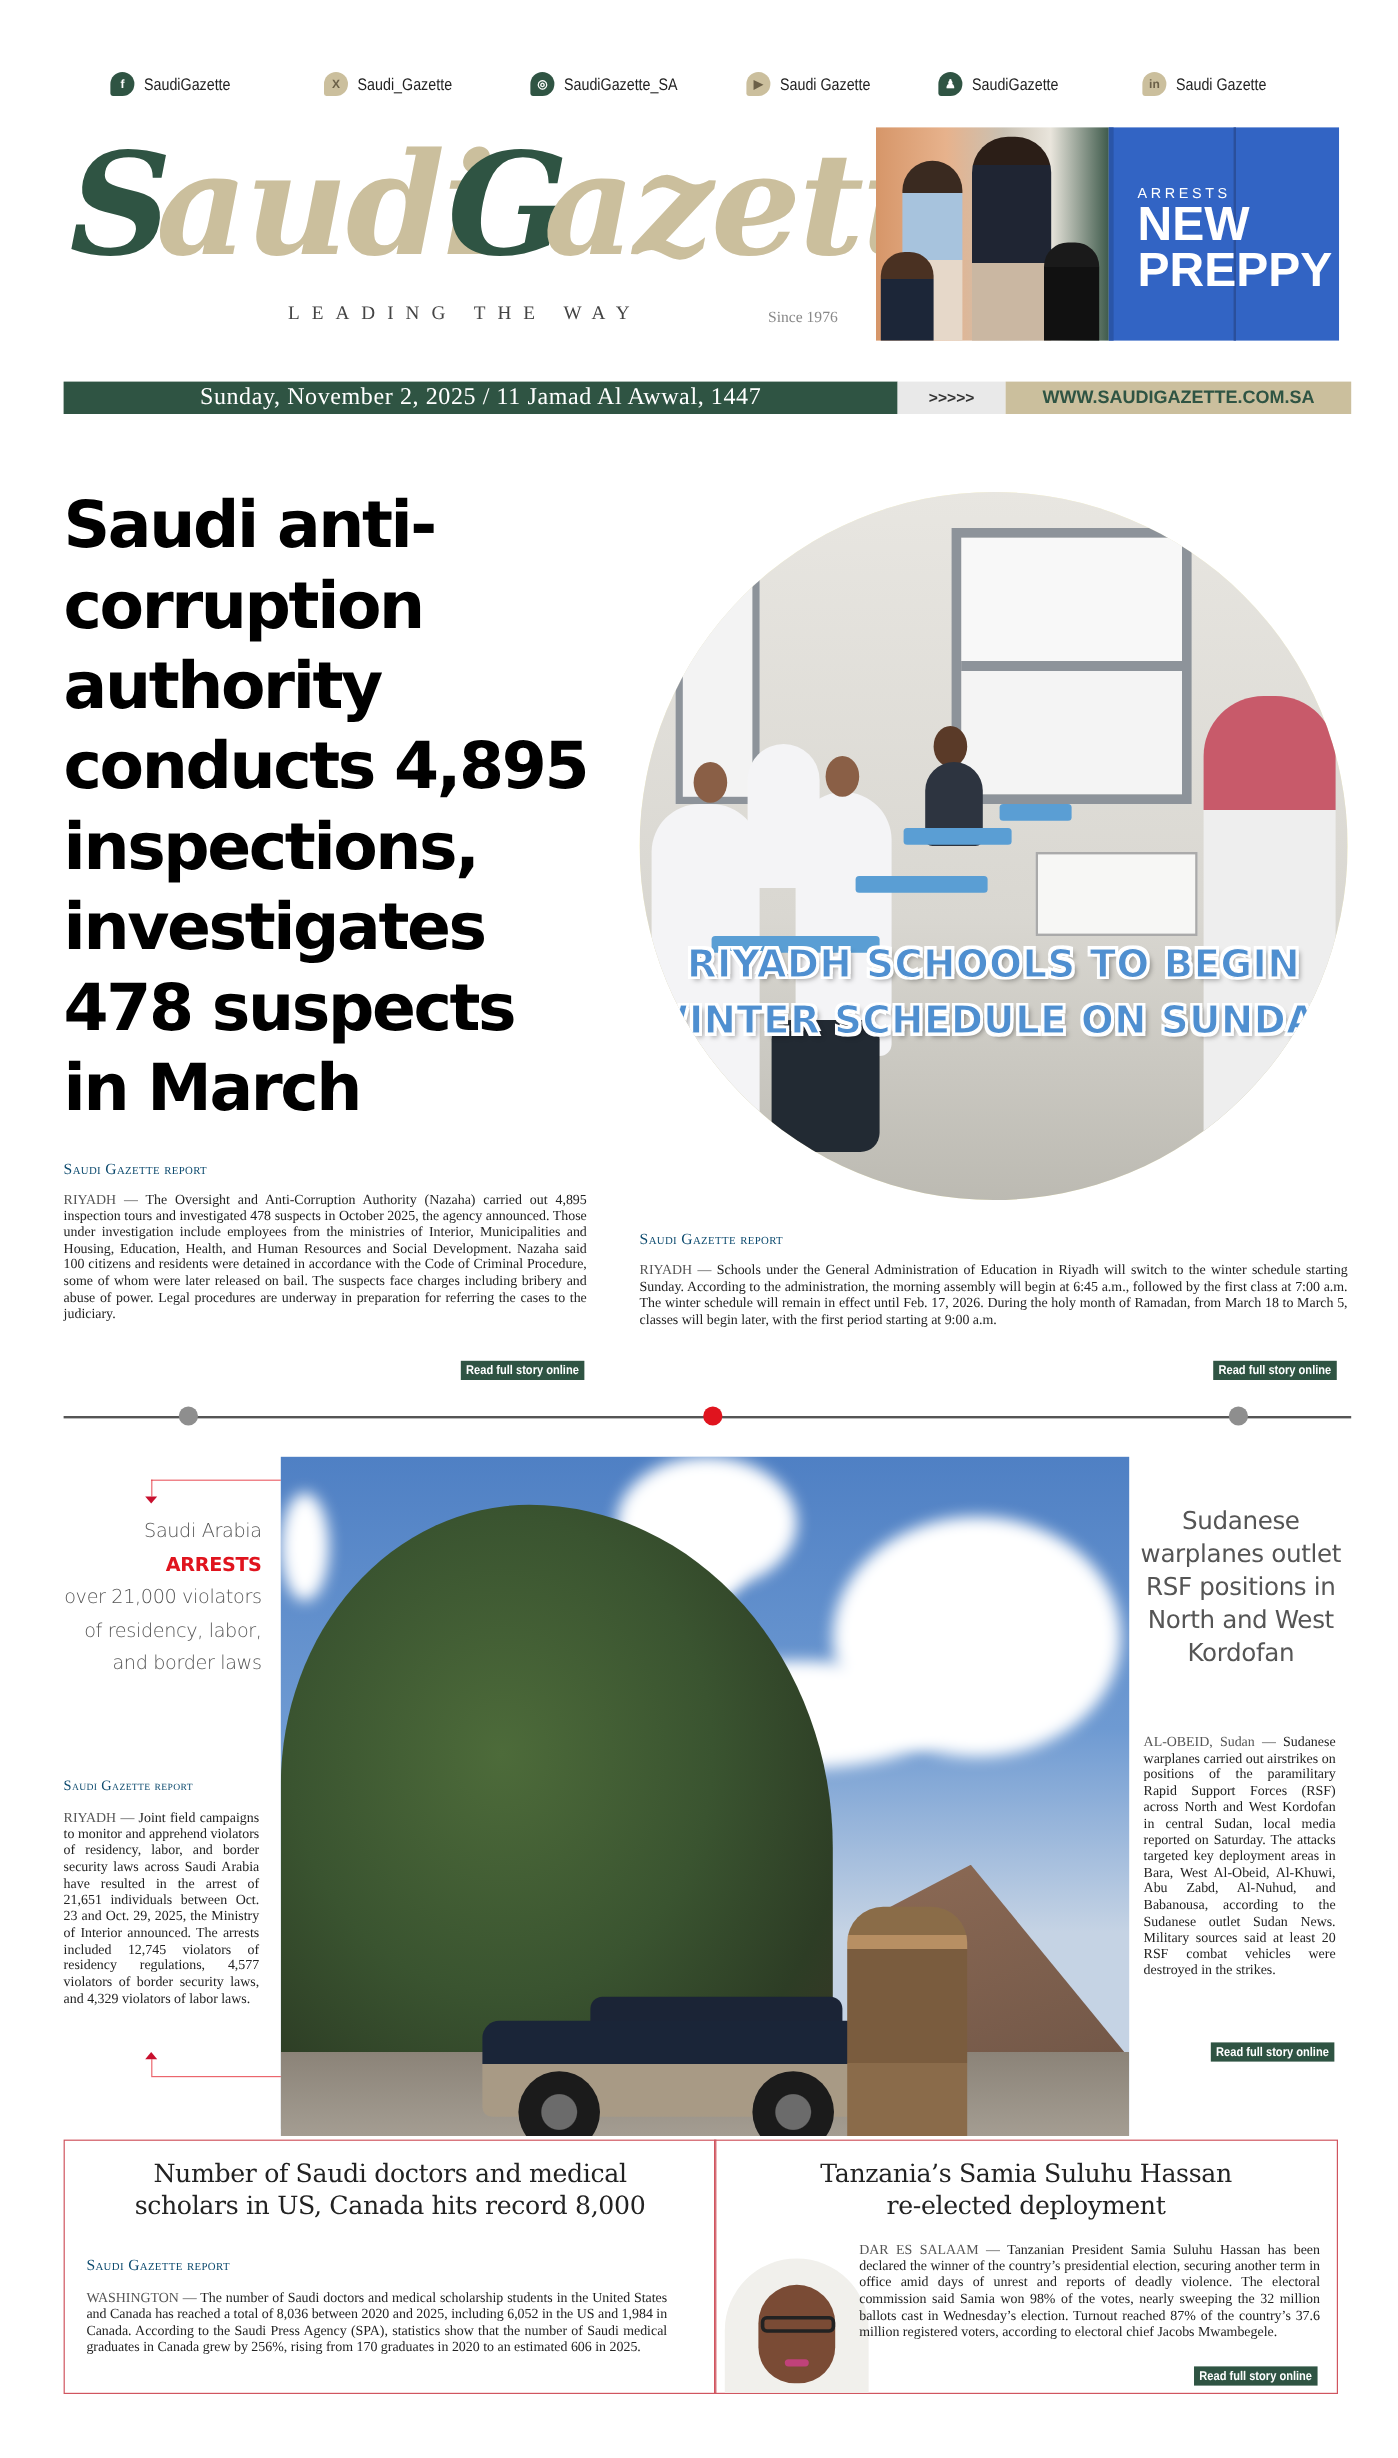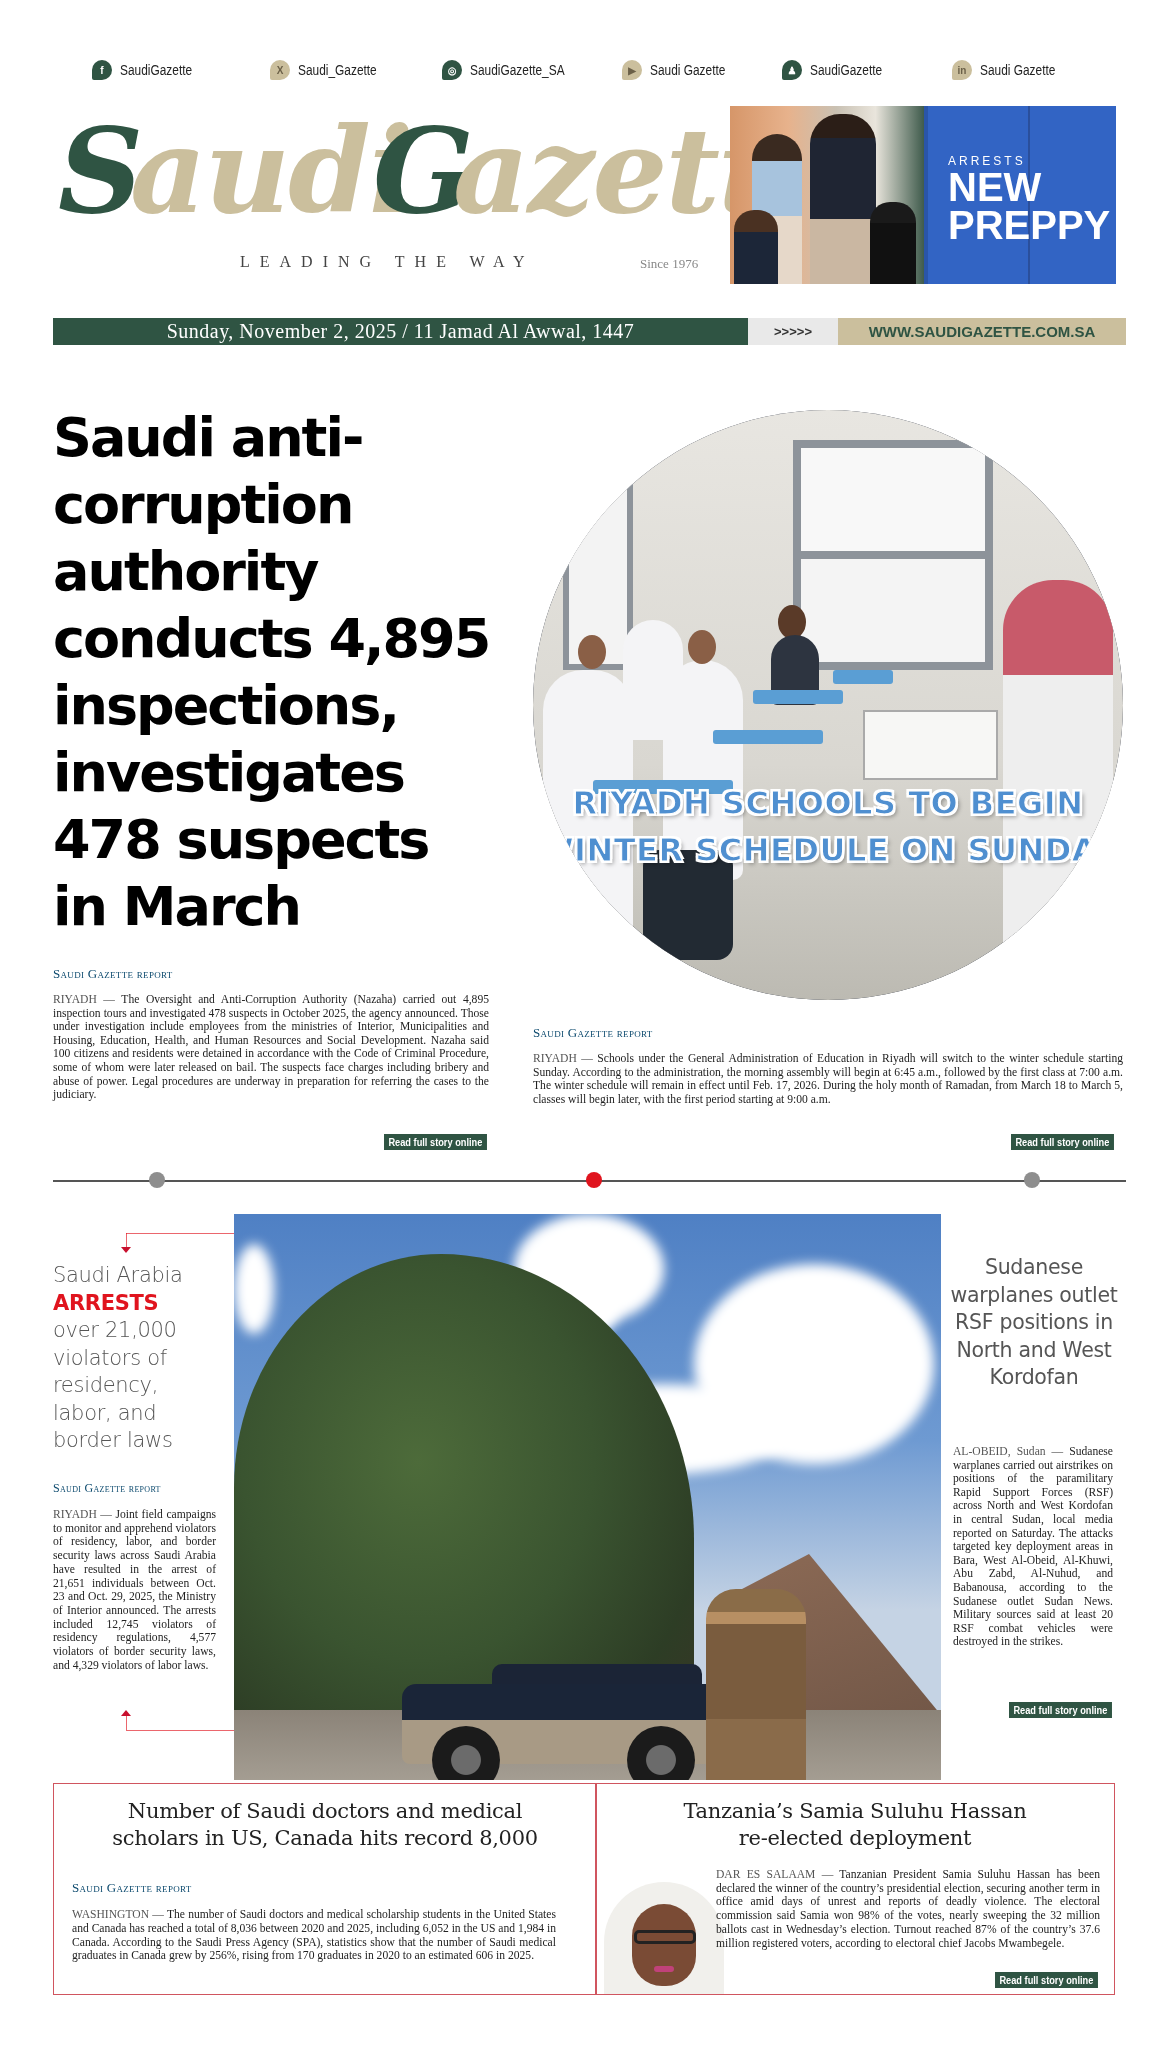--- a/index.html
+++ b/index.html
@@ -44,21 +44,21 @@
 
   
   .lead-headline { position: absolute; top: 404px; left: 53px; width: 440px; font-family: "DejaVu Sans", sans-serif; font-weight: bold; font-size: 54px; line-height: 67px; color: #000; letter-spacing: -2px; }
   .byline { font-variant: small-caps; font-family: "Liberation Serif", serif; font-size: 13px; color: #0c4a6e; letter-spacing: 0.3px; }
   .lead-byline { position: absolute; top: 966px; left: 53px; }
   .lead-body { position: absolute; top: 993px; left: 53px; width: 436px; font-size: 11.6px; line-height: 13.6px; text-align: justify; color: #222; hyphens: auto; }
   .dateline { color: #555; }
   .read-btn { position: absolute; background: #2f5443; color: #fff; font-family: "Liberation Sans", sans-serif; font-weight: bold; font-size: 10.5px; padding: 2px 5px; white-space: nowrap; cursor: pointer; transform: scaleX(0.88); transform-origin: right center; }
 
   
-  .circle { position: absolute; top: 410px; left: 533px; width: 590px; height: 590px; border-radius: 50%; overflow: hidden; background: #0f172a; }
+  .circle { position: absolute; top: 410px; left: 533px; width: 590px; height: 590px; border-radius: 50%; overflow: hidden; background: #fef9c3; }
   .circle .wall { position: absolute; inset: 0; background: linear-gradient(180deg, #e8e6e1 0%, #d9d7d1 60%, #bcbab2 100%); }
   .circle .win1 { position: absolute; left: 260px; top: 30px; width: 200px; height: 230px; border: 8px solid #8d939a; background: linear-gradient(180deg, #f8f8f8 0 48%, #8d939a 48% 52%, #f4f4f4 52%); }
   .circle .win0 { position: absolute; left: 30px; top: 70px; width: 70px; height: 190px; border: 6px solid #8d939a; background: #f3f3f3; }
   .circle .desk { position: absolute; height: 14px; background: #5a9ed4; border-radius: 3px; }
   .circle .student { position: absolute; background: #f4f4f6; border-radius: 40px 40px 10px 10px; }
   .circle .head { position: absolute; width: 28px; height: 34px; border-radius: 50%; background: #8a5f46; }
   .circle .teacher { position: absolute; left: 470px; top: 170px; width: 110px; height: 430px; background: linear-gradient(180deg, #c85a6a 0 22%, #eeeeee 22%); border-radius: 50px 50px 0 0; }
   .circle .lectern { position: absolute; left: 330px; top: 300px; width: 135px; height: 70px; background: #f7f7f5; border: 2px solid #aaa; }
   .circle .bag { position: absolute; left: 110px; top: 440px; width: 90px; height: 110px; background: #222a33; border-radius: 16px; }
   .circle-title { position: absolute; left: 0; right: 0; top: 370px; text-align: center; font-family: "DejaVu Sans", sans-serif; font-weight: bold; font-size: 32px; line-height: 47px; color: #4f8fd0; letter-spacing: 0.5px; -webkit-text-stroke: 1px #fff; text-shadow: 0 0 2px #fff, 2px 2px 0 #fff, -2px -2px 0 #fff, 2px -2px 0 #fff, -2px 2px 0 #fff, 3px 3px 4px rgba(0,0,0,0.35); }
@@ -83,21 +83,21 @@
   .car .roof { position: absolute; left: 90px; top: 0; width: 210px; height: 40px; background: #1b2436; border-radius: 10px 10px 0 0; }
   .car .w1, .car .w2 { position: absolute; bottom: 0; width: 68px; height: 68px; border-radius: 50%; background: radial-gradient(#6b6b6b 0 30%, #1b1b1b 32%); }
   .car .w1 { left: 30px; } .car .w2 { left: 225px; }
   .soldier { position: absolute; left: 472px; top: 375px; width: 100px; height: 290px; background: linear-gradient(180deg, #8a6c48 0 8%, #b78f63 8% 12%, #7a5c3e 12% 45%, #8a6b4a 45%); border-radius: 30px 30px 6px 6px; }
 
   .conn-line { position: absolute; background: #e0141e; opacity: 0.65; }
   .conn-arrow { position: absolute; width: 0; height: 0; border-left: 5px solid transparent; border-right: 5px solid transparent; }
   .conn-arrow.down { border-top: 6px solid #c8102e; }
   .conn-arrow.up { border-bottom: 6px solid #c8102e; }
 
-  .left-head { position: absolute; top: 1262px; left: 53px; width: 165px; text-align: left; font-family: "DejaVu Sans", sans-serif; font-size: 21px; line-height: 27.5px; color: #555; font-weight: 300; letter-spacing: -0.3px; }
+  .left-head { position: absolute; top: 1262px; left: 53px; width: 165px; text-align: right; font-family: "DejaVu Sans", sans-serif; font-size: 16px; line-height: 27.5px; color: #555; font-weight: 300; letter-spacing: -0.3px; }
   .left-head .hl { color: #e0141e; font-weight: bold; display: block; }
   .left-byline { position: absolute; top: 1481px; left: 53px; font-size: 12px; }
   .left-body { position: absolute; top: 1508px; left: 53px; width: 163px; font-size: 11.6px; line-height: 13.7px; text-align: justify; color: #222; }
 
   .right-head { position: absolute; top: 1254px; left: 950px; width: 168px; text-align: center; font-family: "DejaVu Sans", sans-serif; font-size: 20.5px; line-height: 27.5px; color: #555; letter-spacing: -0.3px; }
   .right-body { position: absolute; top: 1445px; left: 953px; width: 160px; font-size: 11.6px; line-height: 13.6px; text-align: justify; color: #222; }
 
   
   .box { position: absolute; top: 1783px; height: 212px; border: 1.5px solid #d0555f; }
   .box1 { left: 53px; width: 544px; }

